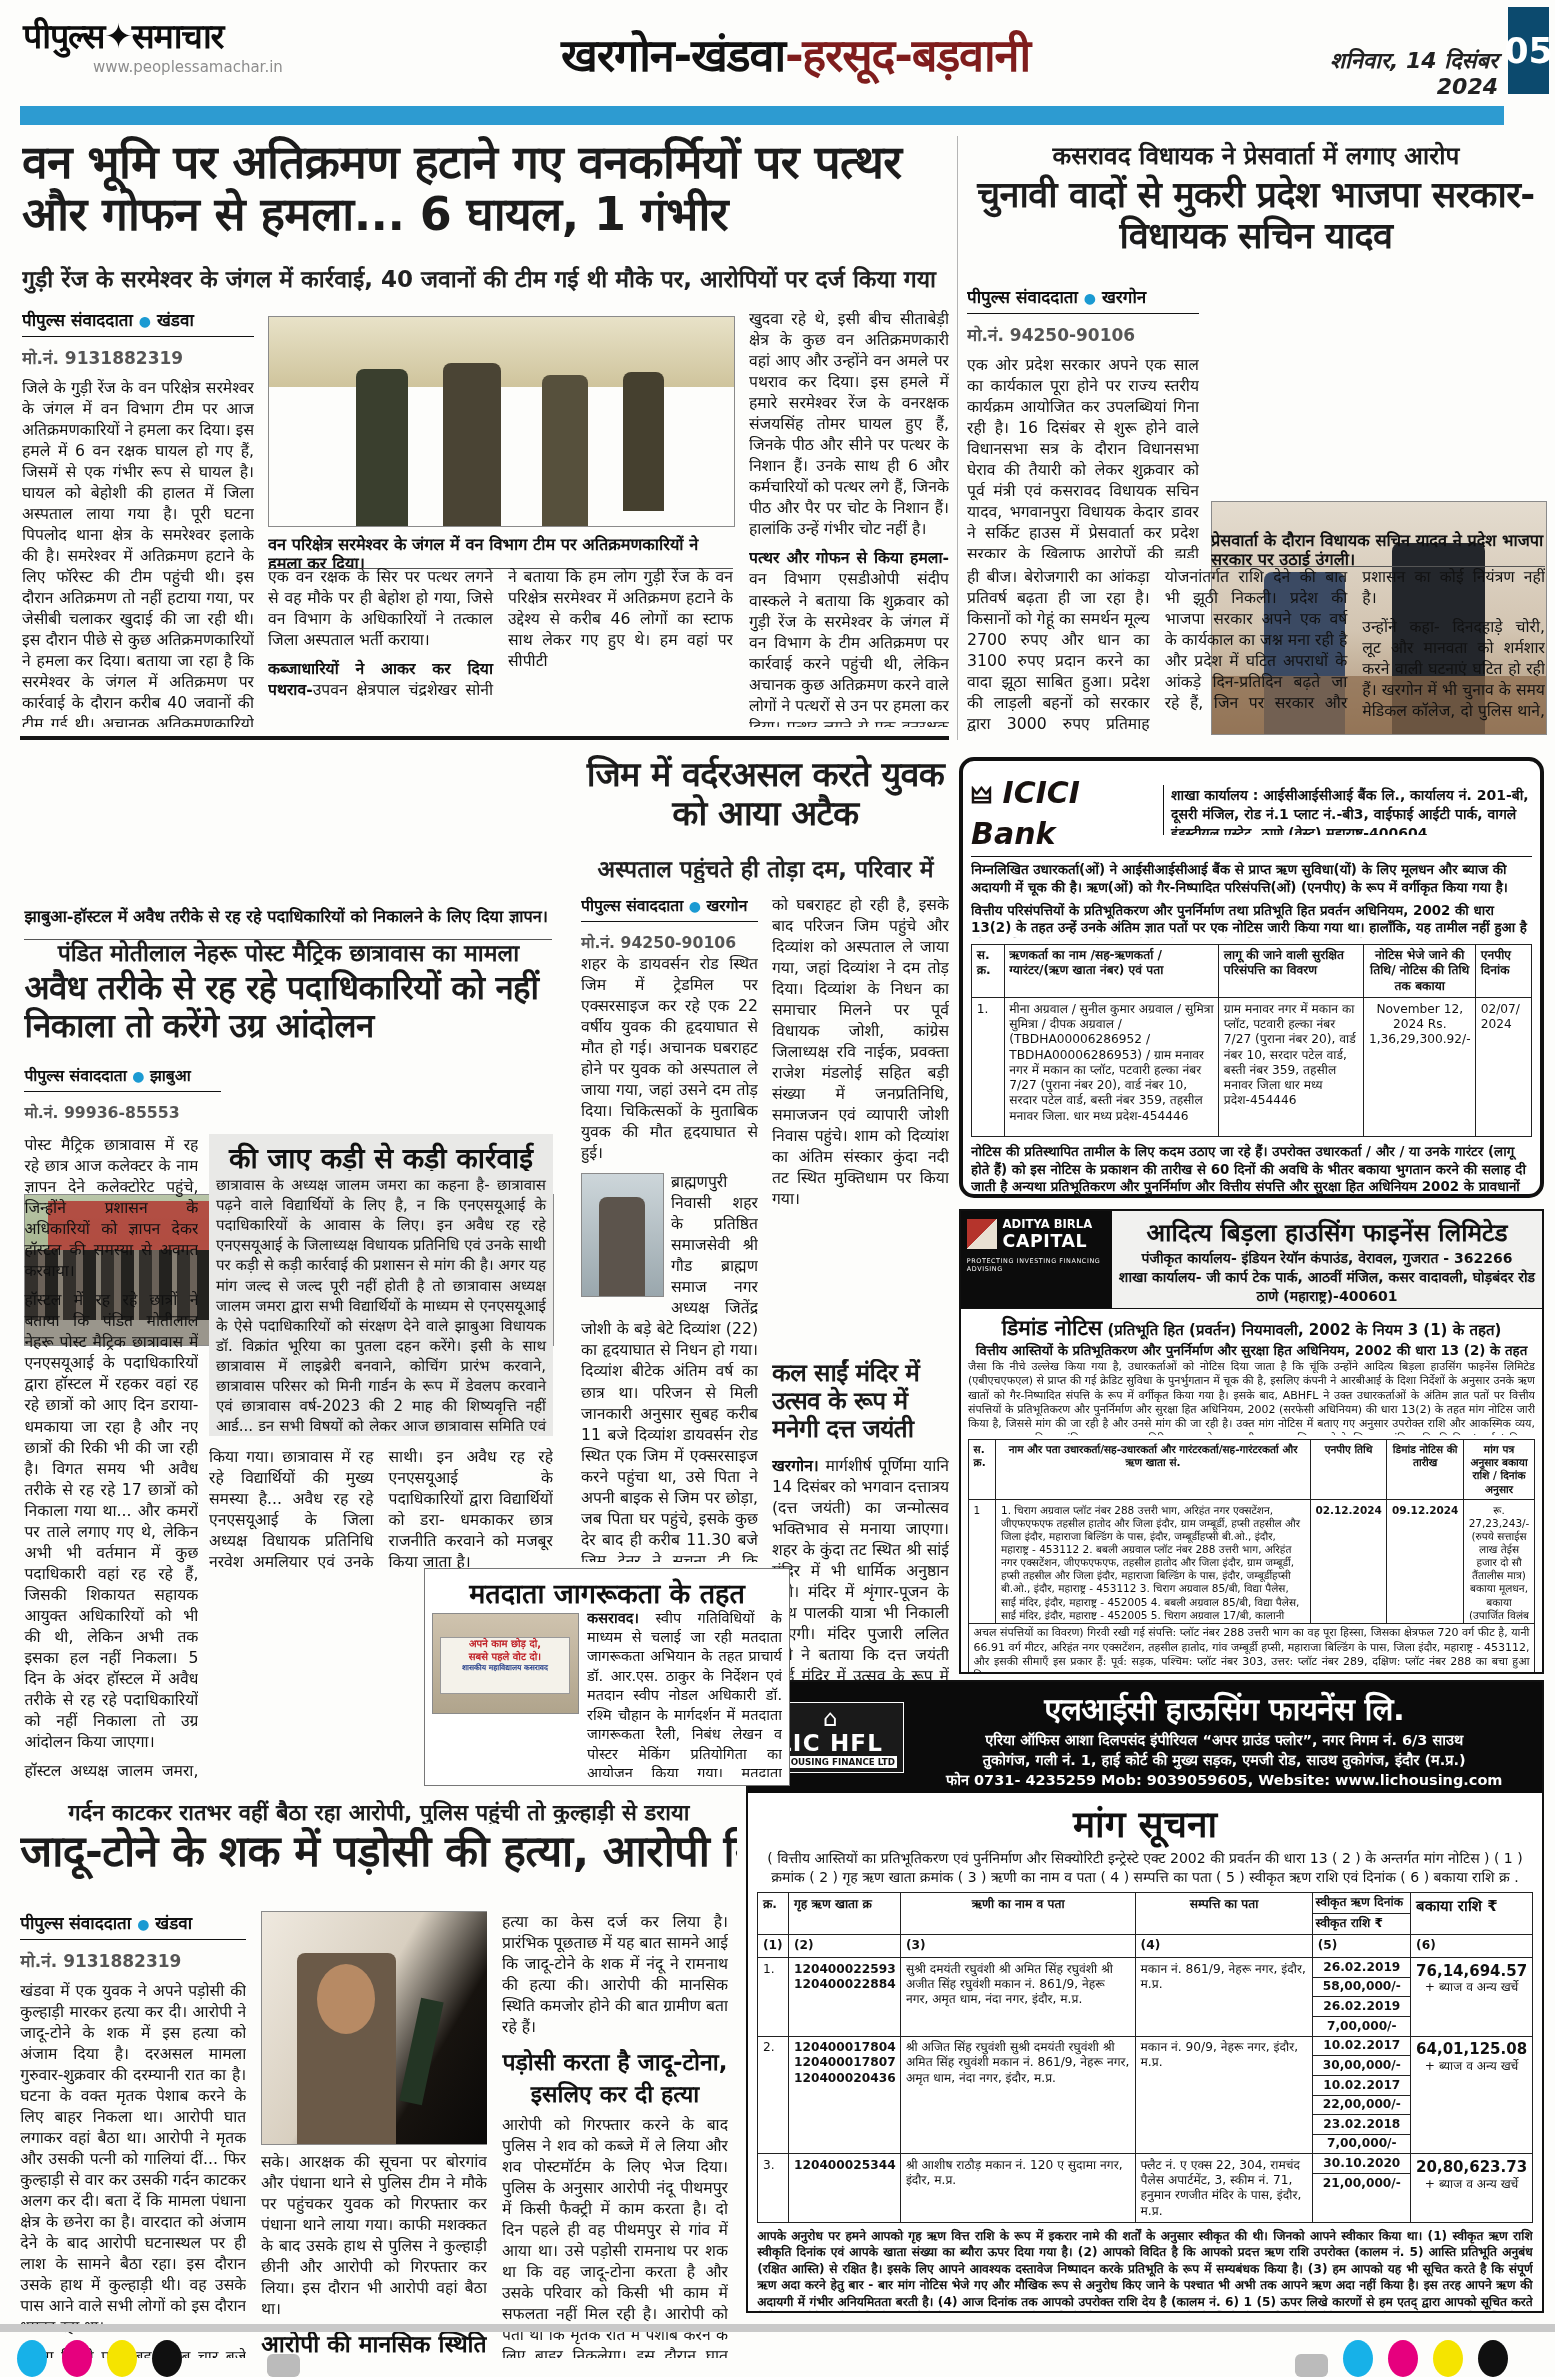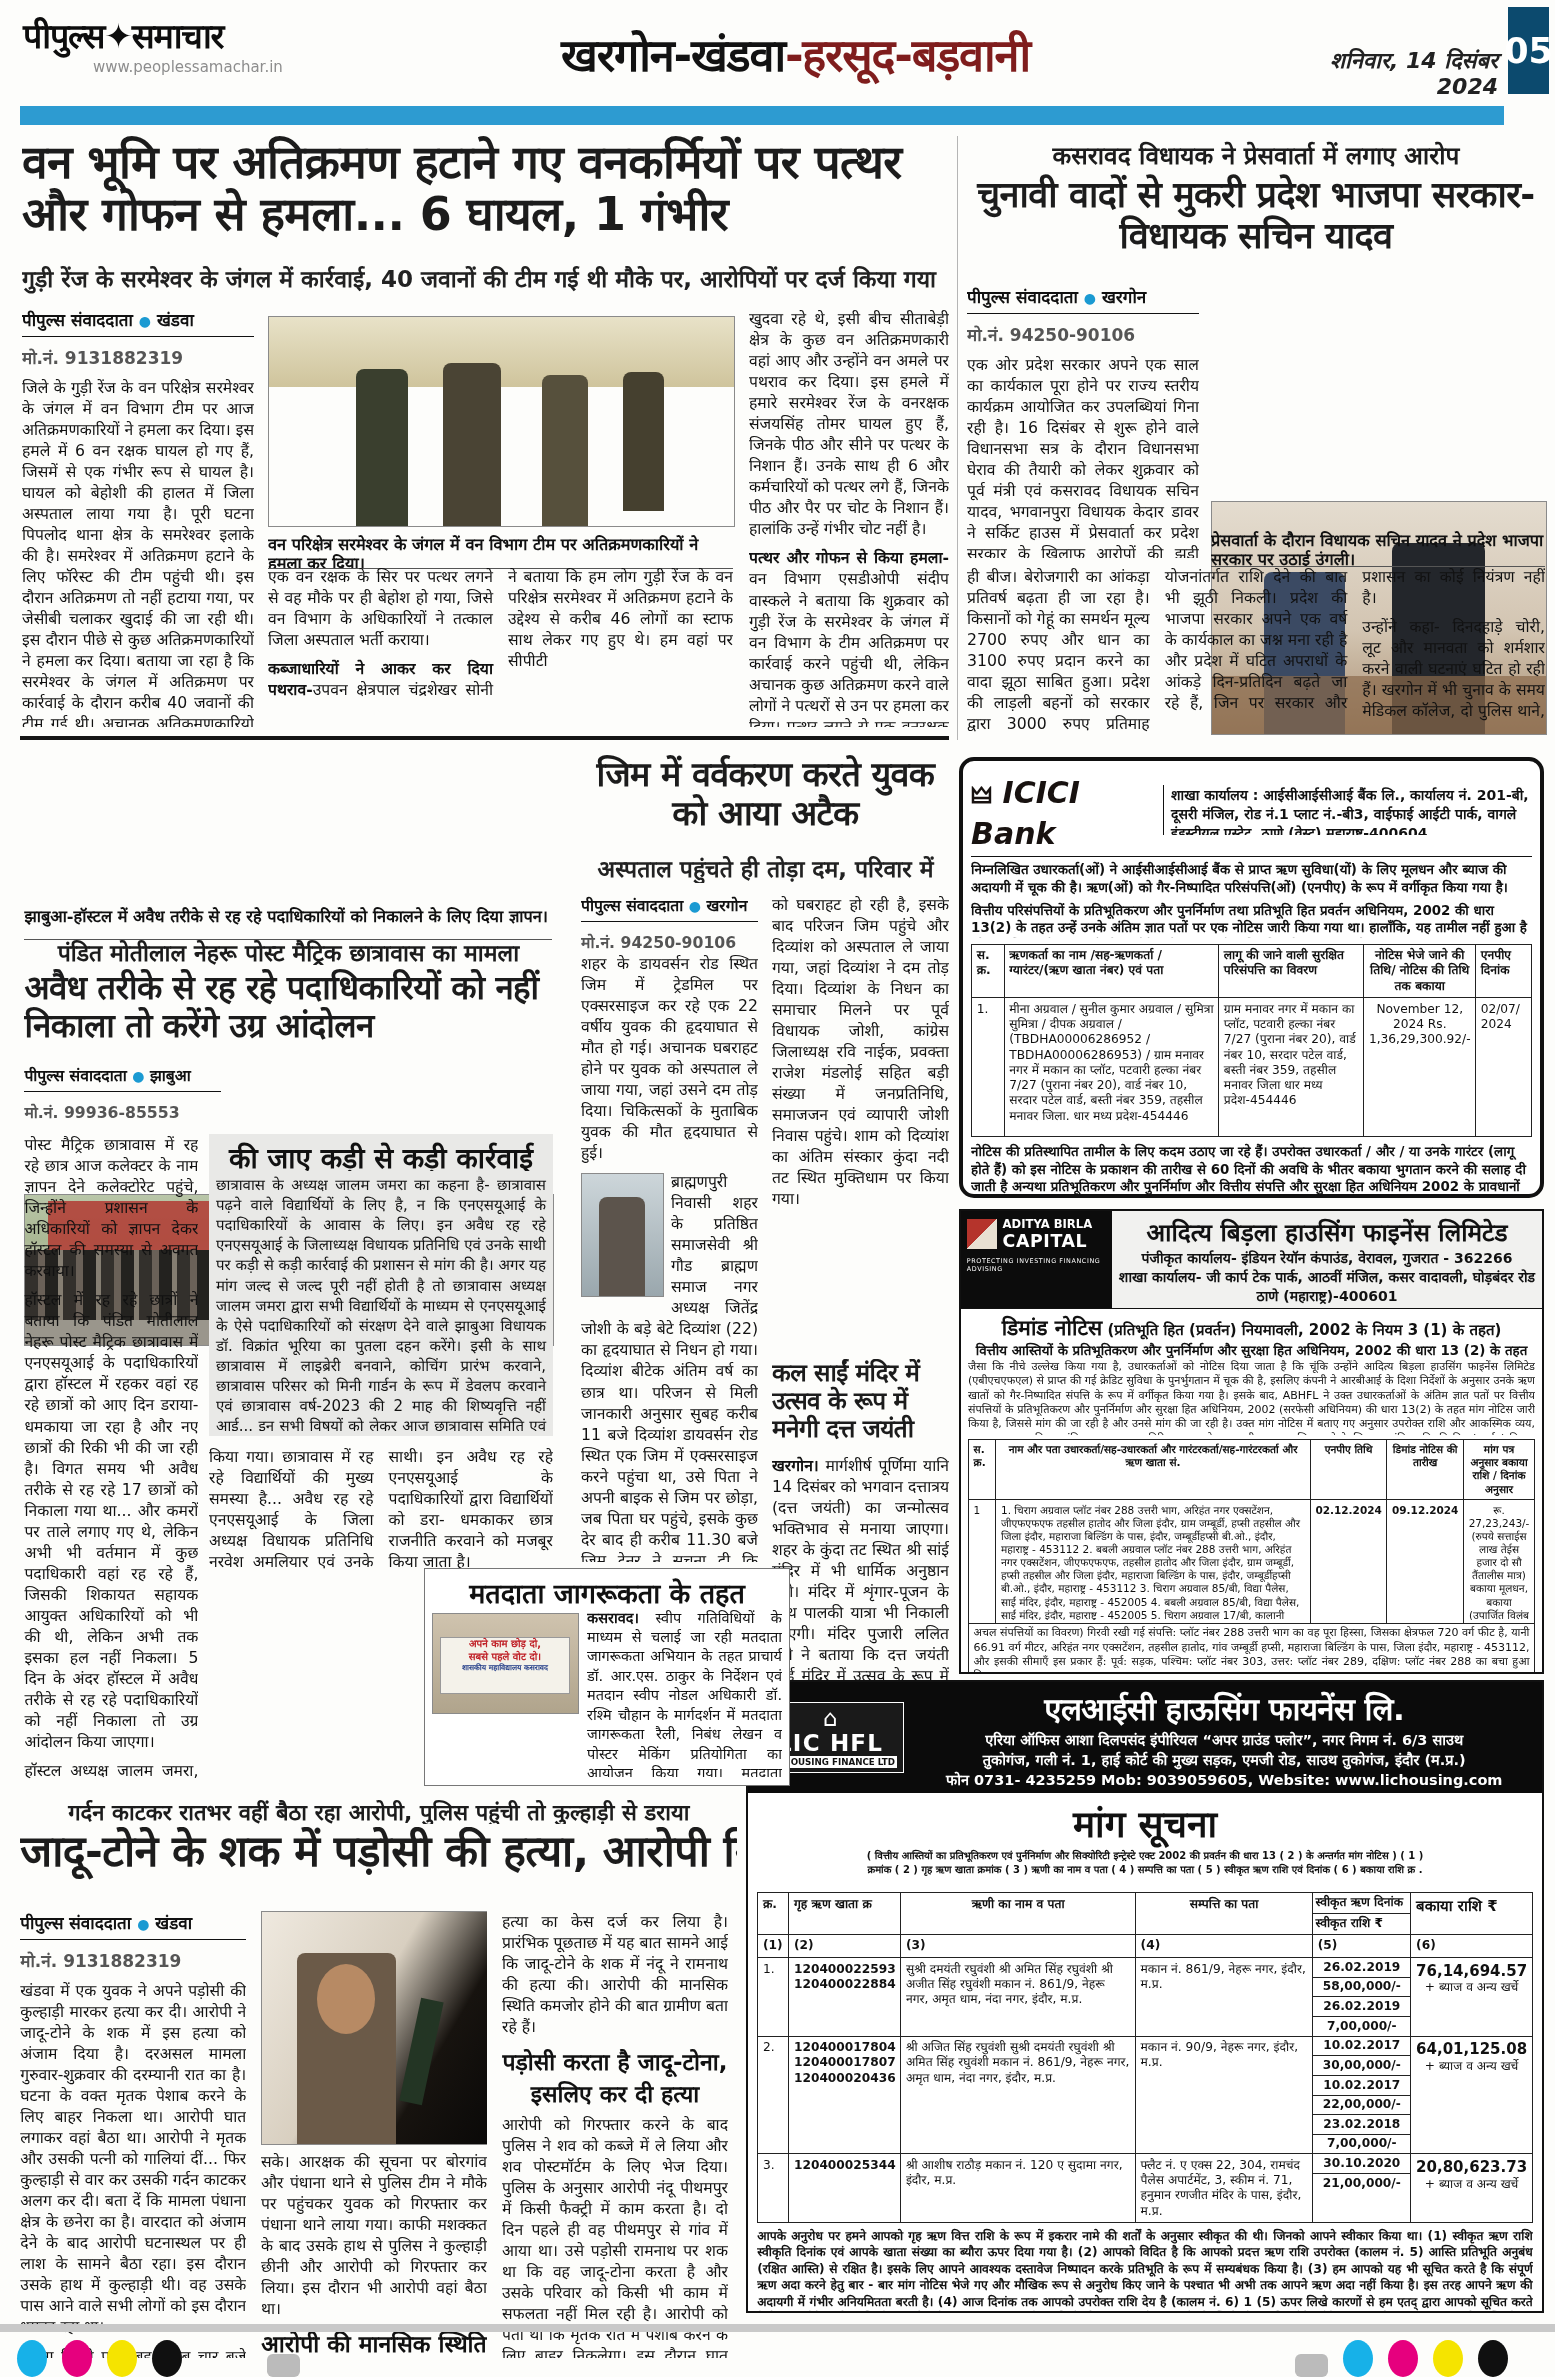--- a/index.html
+++ b/index.html
@@ -132,21 +132,21 @@
 </div>
 
 <div class="s clip gray" style="left:209px;top:1134px;width:344px;height:302px;padding:0">
   <div class="nt clip" style="font-size:28px;height:33px;margin:3.5px 0 4.6px 0">की जाए कड़ी से कड़ी कार्रवाई</div>
   <div class="bt clip" style="font-size:15px;padding:0 7px;height:256px">छात्रावास के अध्यक्ष जालम जमरा का कहना है- छात्रावास पढ़ने वाले विद्यार्थियों के लिए है, न कि एनएसयूआई के पदाधिकारियों के आवास के लिए। इन अवैध रह रहे एनएसयूआई के जिलाध्यक्ष विधायक प्रतिनिधि एवं उनके साथी पर कड़ी से कड़ी कार्रवाई की प्रशासन से मांग की है। अगर यह मांग जल्द से जल्द पूरी नहीं होती है तो छात्रावास अध्यक्ष जालम जमरा द्वारा सभी विद्यार्थियों के माध्यम से एनएसयूआई के ऐसे पदाधिकारियों को संरक्षण देने वाले झाबुआ विधायक डॉ. विक्रांत भूरिया का पुतला दहन करेंगे। इसी के साथ छात्रावास में लाइब्रेरी बनवाने, कोचिंग प्रारंभ करवाने, छात्रावास परिसर को मिनी गार्डन के रूप में डेवलप करवाने एवं छात्रावास वर्ष-2023 की 2 माह की शिष्यवृत्ति नहीं आई... इन सभी विषयों को लेकर आज छात्रावास समिति एवं सभी विद्यार्थी द्वारा कलेक्टोरेट में धरना-प्रदर्शन एवं ज्ञापन दिया गया।</div>
 </div>
 <div class="s clip bt cols2" style="left:209px;top:1446px;width:344px;height:334px">
   <p>किया गया। छात्रावास में रह रहे विद्यार्थियों की मुख्य समस्या है... अवैध रह रहे एनएसयूआई के जिला अध्यक्ष विधायक प्रतिनिधि नरवेश अमलियार एवं उनके साथी। इन अवैध रह रहे एनएसयूआई के पदाधिकारियों द्वारा विद्यार्थियों को डरा- धमकाकर छात्र राजनीति करवाने को मजबूर किया जाता है।</p>
 </div>
 
-<div class="s clip hl" style="left:581px;top:755px;width:369px;height:93px;font-size:34px;text-align:center">जिम में वर्वकरण करते युवक को आया अटैक</div>
+<div class="s clip hl" style="left:581px;top:755px;width:369px;height:93px;font-size:34px;text-align:center">जिम में वर्दरअसल करते युवक को आया अटैक</div>
 <div class="s clip sub" style="left:581px;top:852px;width:369px;height:31px;font-size:23px;text-align:center">अस्पताल पहुंचते ही तोड़ा दम, परिवार में मातम</div>
 
 <div class="s clip" style="left:581px;top:894px;width:177px;height:668px">
   <div class="byl" style="border-bottom:1.7px solid #111;padding-bottom:4.6px;font-size:15.7px">
     <span>पीपुल्स संवाददाता</span> <span class="dot">●</span> <span>खरगोन</span>
   </div>
   <div class="phone" style="border-top:0;color:#555;font-size:15.7px">मो.नं. 94250-90106</div>
   <div class="bt" style="">
     <p>शहर के डायवर्सन रोड स्थित जिम में ट्रेडमिल पर एक्सरसाइज कर रहे एक 22 वर्षीय युवक की हृदयाघात से मौत हो गई। अचानक घबराहट होने पर युवक को अस्पताल ले जाया गया, जहां उसने दम तोड़ दिया। चिकित्सकों के मुताबिक युवक की मौत हृदयाघात से हुई।</p>
     <div class="photo" style="float:left;width:81px;height:122px;margin:2.3px 7px 3.5px 0;background:linear-gradient(#cdd6da,#9aa7ad)">
@@ -307,21 +307,21 @@
     </div>
     <div style="flex:1;text-align:center">
       <div style="font-size:31px;font-weight:bold;letter-spacing:-0.6px">एलआईसी हाऊसिंग फायनेंस लि.</div>
       <div style="font-size:14.5px;font-weight:bold">एरिया ऑफिस आशा दिलपसंद इंपीरियल “अपर ग्राउंड फ्लोर”, नगर निगम नं. 6/3 साउथ</div>
       <div style="font-size:14.5px;font-weight:bold">तुकोगंज, गली नं. 1, हाई कोर्ट की मुख्य सड़क, एमजी रोड, साउथ तुकोगंज, इंदौर (म.प्र.)</div>
       <div style="font-size:14.5px;font-weight:bold">फोन 0731- 4235259 Mob: 9039059605,  Website: www.lichousing.com</div>
     </div>
   </div>
   <div style="padding:3.5px 9.3px">
     <div class="nt" style="font-size:37px">मांग सूचना</div>
-    <div class="nt clip" style="font-size:10px;font-weight:bold;height:41px">
+    <div class="nt clip" style="font-size:14px;font-weight:normal;height:41px">
       <div>( वित्तीय आस्तियों का प्रतिभूतिकरण एवं पुर्ननिर्माण और सिक्योरिटी इन्ट्रेस्टे एक्ट 2002 की प्रवर्तन की धारा 13 ( 2 ) के अन्तर्गत मांग नोटिस ) ( 1 )</div>
       <div>क्रमांक ( 2 ) गृह ऋण खाता क्रमांक ( 3 ) ऋणी का नाम व पता ( 4 ) सम्पत्ति का पता ( 5 ) स्वीकृत ऋण राशि एवं दिनांक ( 6 ) बकाया राशि क्र .</div>
     </div>
     <table style="font-size:12.2px;line-height:1.25;margin-top:3.5px">
       <tbody>
           <tr>
         <th style="width:21px">क्र.</th>
         <th style="width:87px">गृह ऋण खाता क्र</th>
         <th style="width:244px;text-align:center">ऋणी का नाम व पता</th>
         <th style="width:180px;text-align:center">सम्पत्ति का पता</th>

